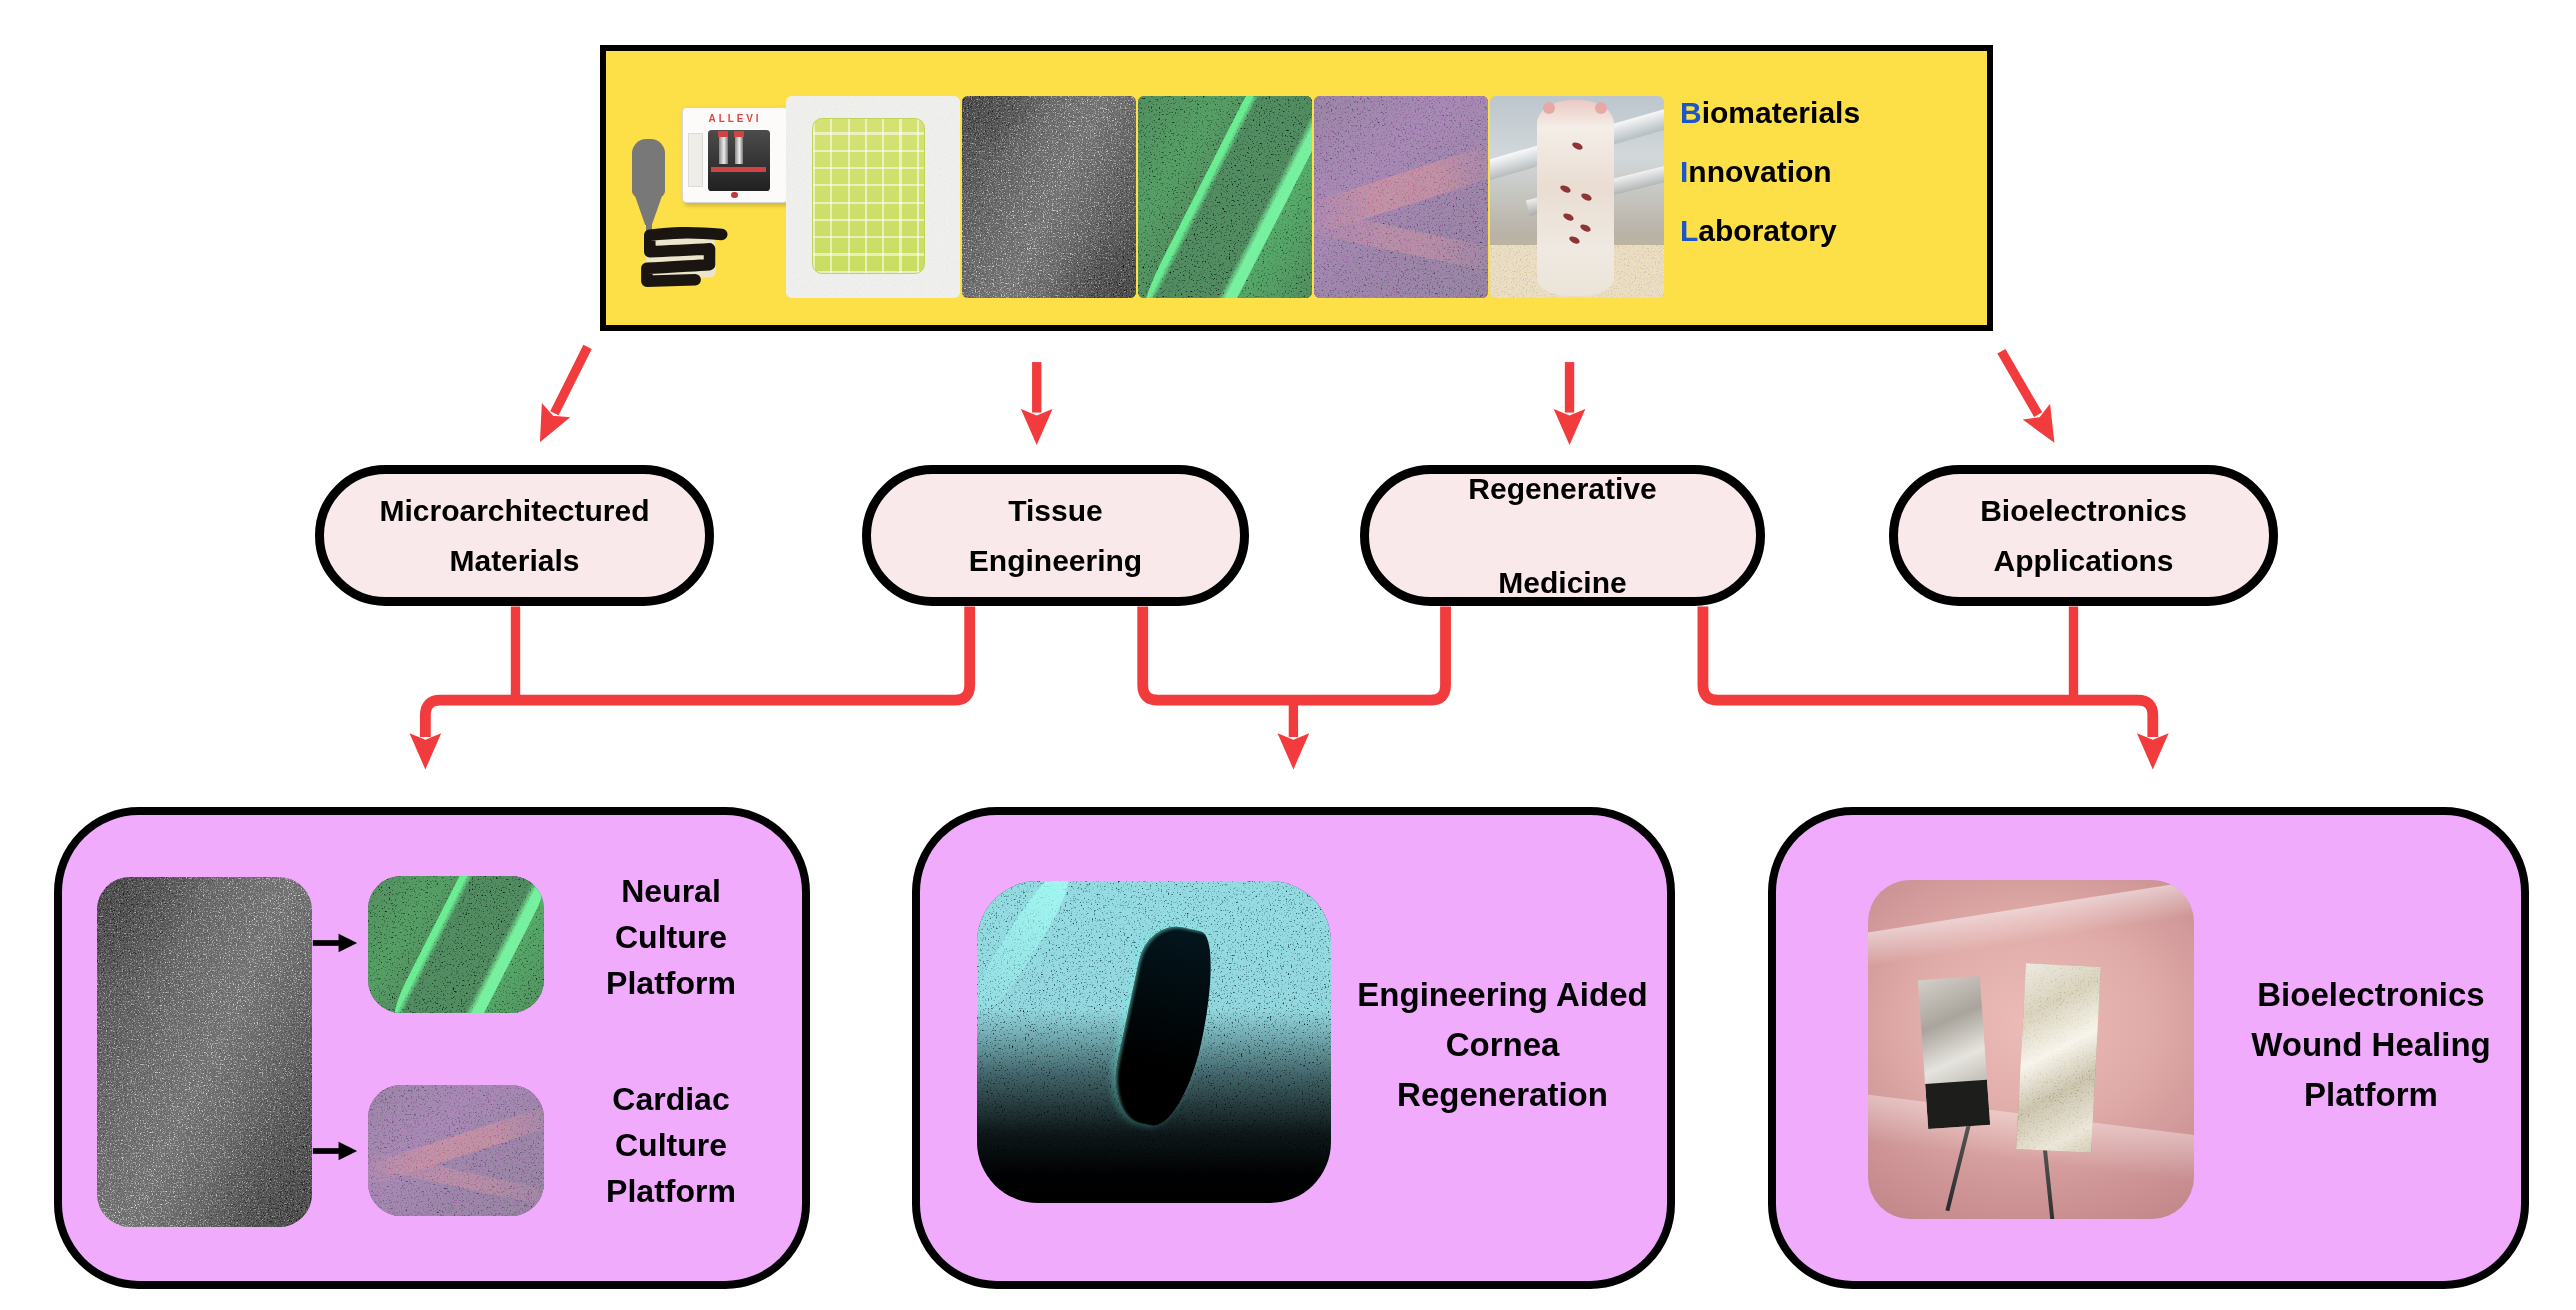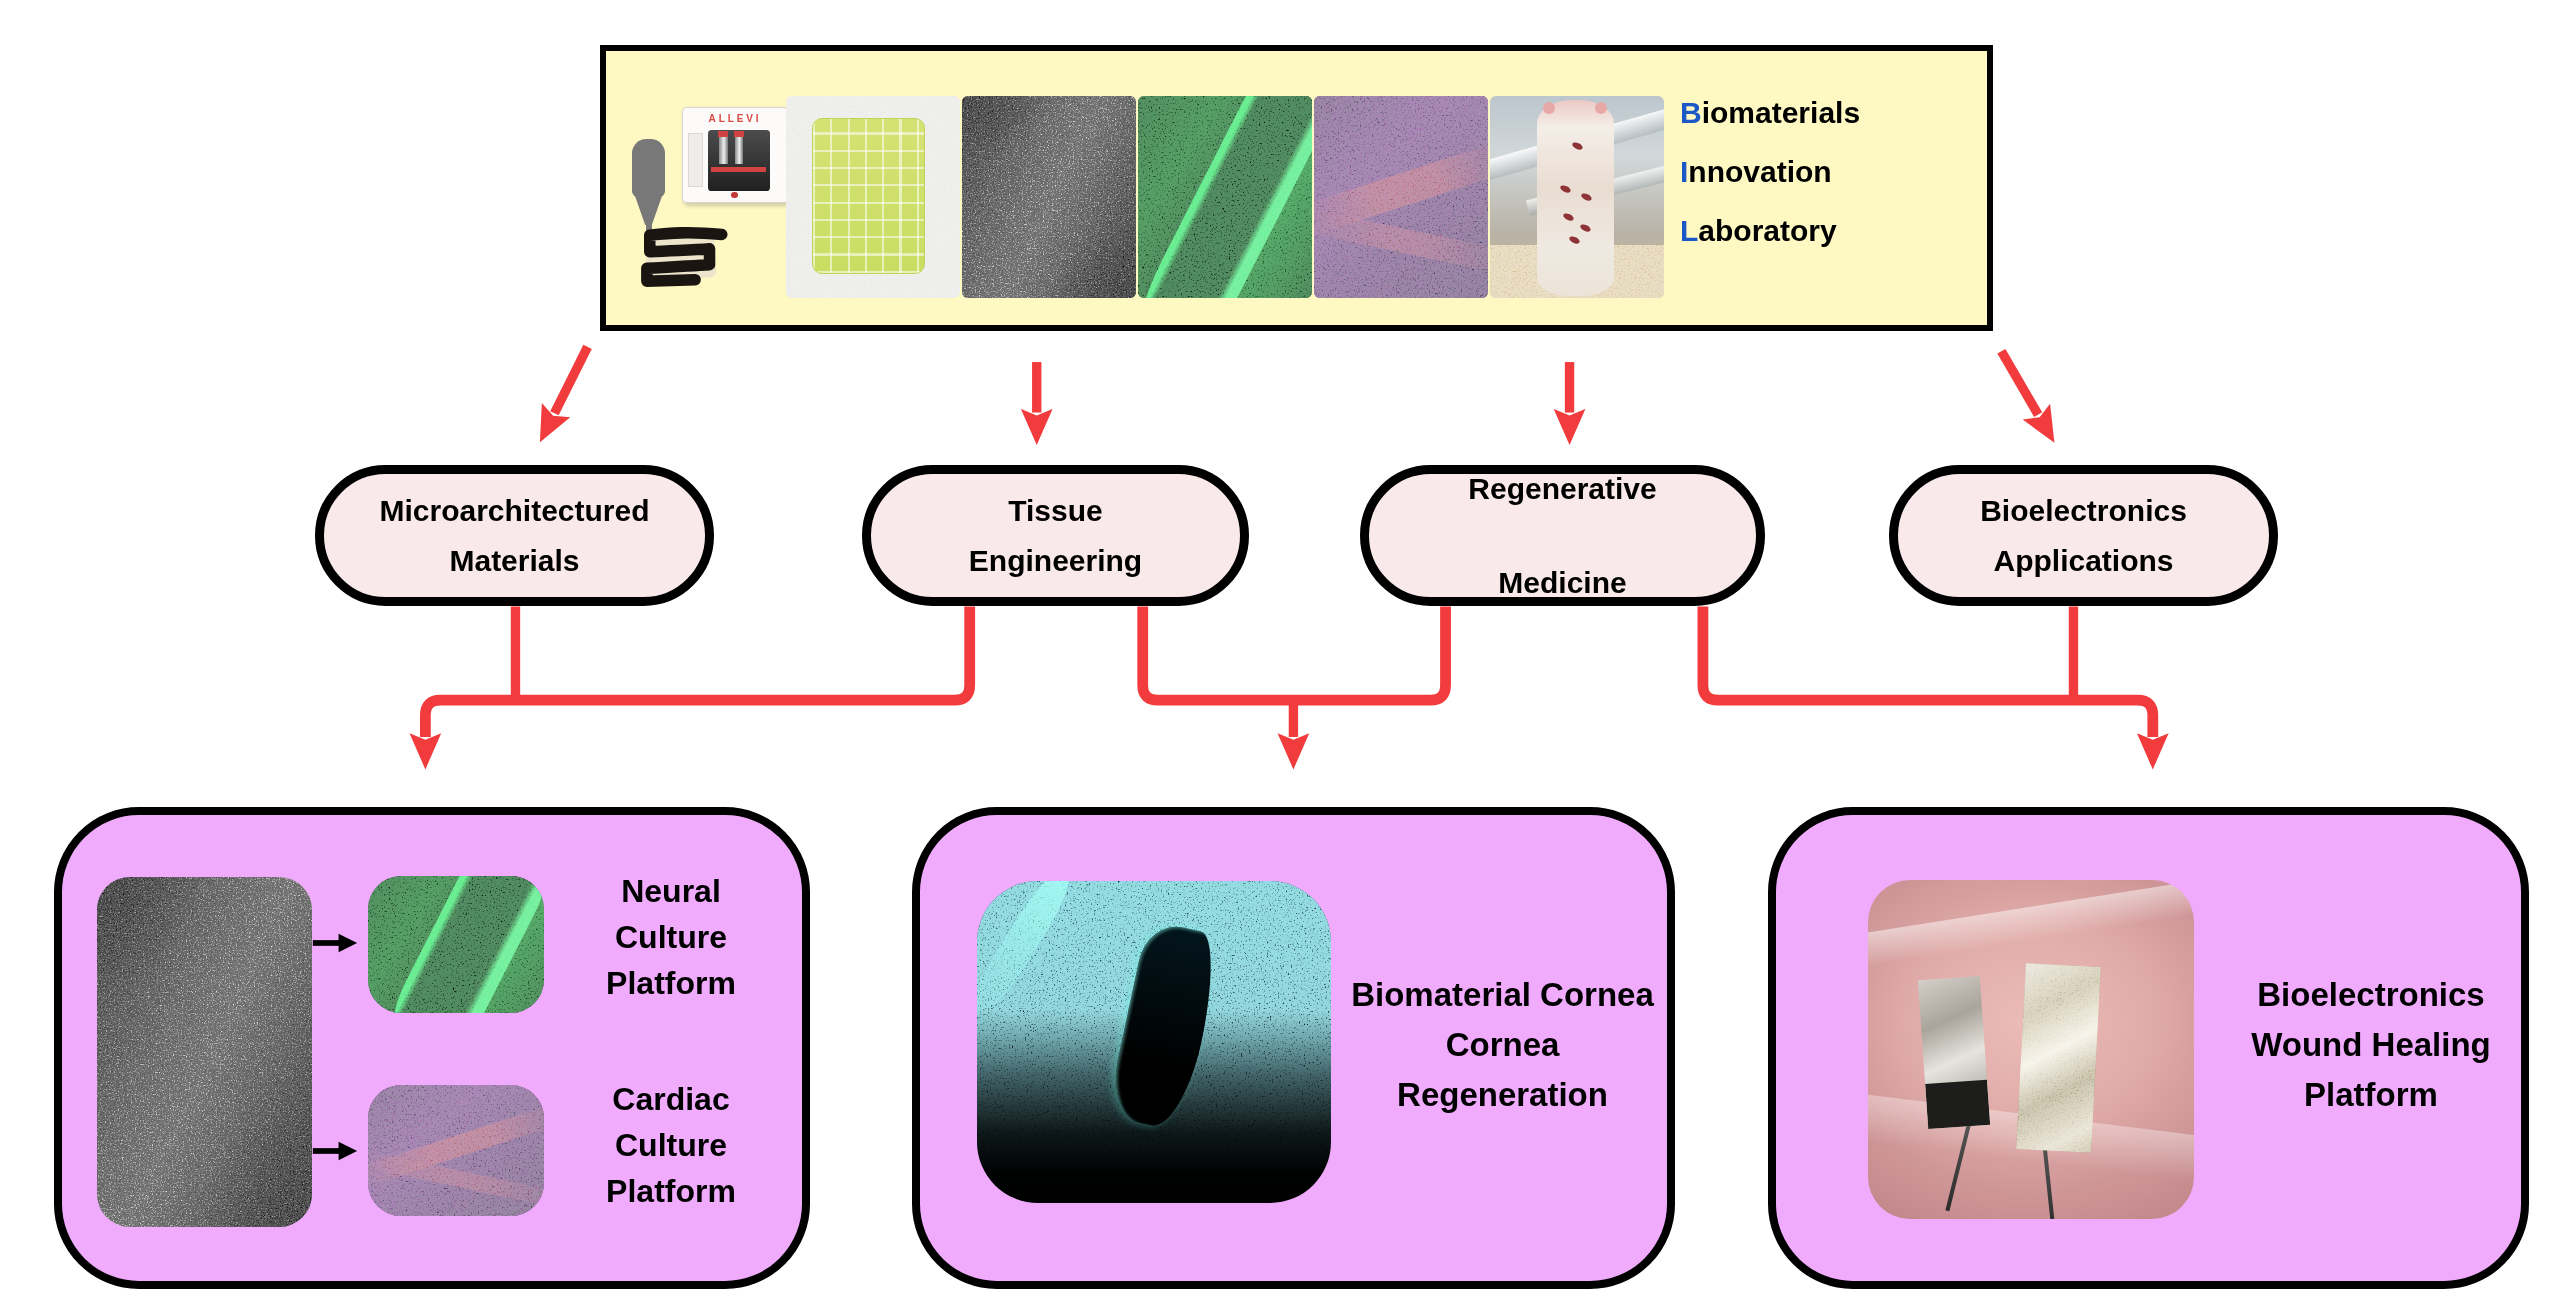--- a/index.html
+++ b/index.html
@@ -1,21 +1,21 @@
 <!DOCTYPE html>
 <html style="font-size:11.5px"><head>
 <meta charset="utf-8">
 <style>
   html,body{margin:0;padding:0;background:#fff;}
   .canvas{position:relative;width:2576px;height:1311px;background:#fff;overflow:hidden;
           font-family:"Liberation Sans",sans-serif;color:#000;}
 
   
   .top-box{position:absolute;left:600px;top:45px;width:1393px;height:286px;
-           border:6.5px solid #000;background:#fef9c3;box-sizing:border-box;}
+           border:6.5px solid #000;background:#fde047;box-sizing:border-box;}
 
   
   .syr-body{position:absolute;left:26px;top:88px;width:33px;height:58px;background:#787878;
             border-radius:14.4px 14.4px 5.8px 5.8px;}
   .syr-cone{position:absolute;left:26px;top:144px;width:33px;height:30px;background:#787878;
             -webkit-clip-path:polygon(8% 0,92% 0,60% 100%,40% 100%);clip-path:polygon(8% 0,92% 0,60% 100%,40% 100%);}
   .syr-tip{position:absolute;left:40px;top:173px;width:5.8px;height:13px;background:#787878;}
 
   
   .printer{position:absolute;left:76px;top:56px;width:104px;height:94px;background:#fcfbfa;
@@ -324,21 +324,21 @@
 
   <div class="plat" style="left:912px;width:763px;">
     <div class="ph corT" style="left:57px;top:66px;width:354px;height:322px;border-radius:61px;">
       <div class="cor-streak"></div>
       <svg class="tex fade-b" style="opacity:.85" viewBox="0 0 491 446" width="354" height="322">
           <rect width="100%" height="100%" filter="url(#spC)"></rect>
         </svg>
       <div class="cor-blade"></div>
     </div>
     <div class="plat-label" style="left:422px;top:155px;width:321px;">
-      <div class="pl">Biomaterial Cornea</div>
+      <div class="pl">Engineering Aided</div>
       <div class="pl">Cornea</div>
       <div class="pl">Regeneration</div>
     </div>
   </div>
 
   <div class="plat" style="left:1768px;width:761px;">
     <div class="ph wndT" style="left:92px;top:65px;width:326px;height:339px;border-radius:42px;">
       <div class="w-sheen"></div>
         <div class="w-sheen2"></div>
       <div class="w-wire" style="left:27%;top:72%;transform:rotate(14deg);"></div>

